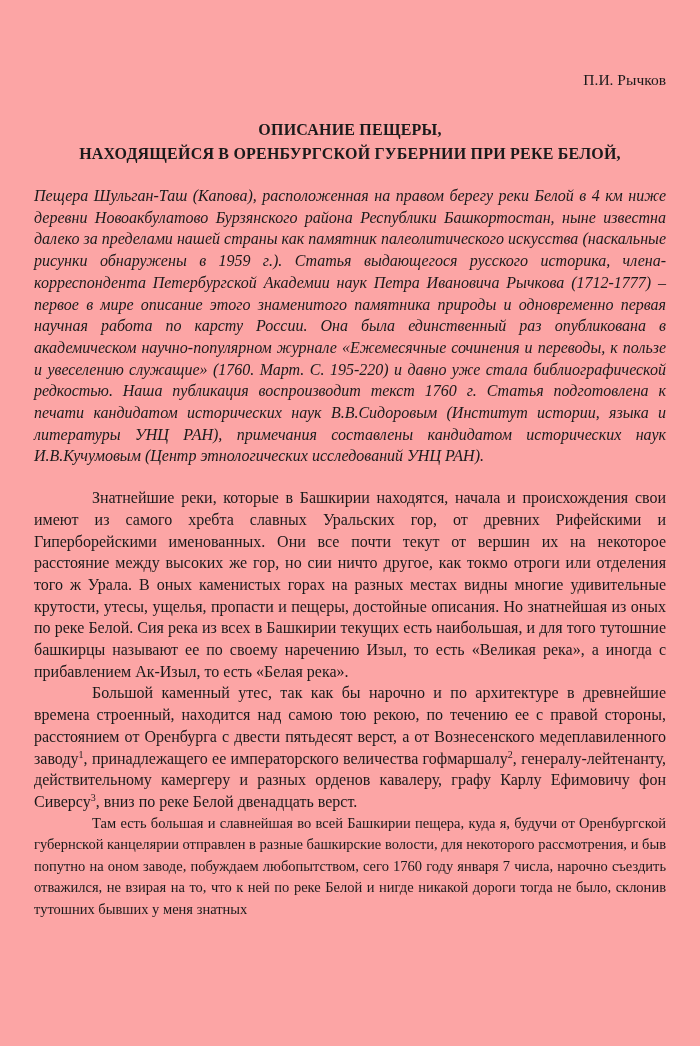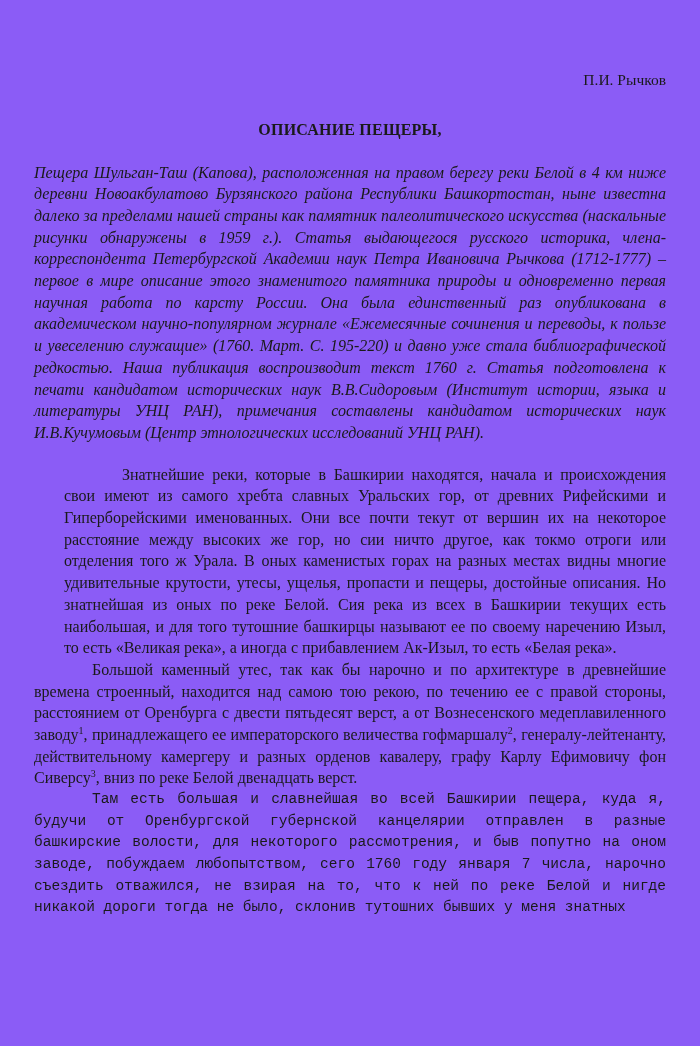--- a/index.html
+++ b/index.html
@@ -12,21 +12,21 @@
     height: 1046px;
     overflow: hidden;
     font-family: "Liberation Serif", "DejaVu Serif", serif;
     color: #1a1a1a;
   }
   .page {
     box-sizing: border-box;
     width: 700px;
     height: 1046px;
     padding: 70px 34px 0 34px;
-    background: #8b5cf6;
+    background: #fca5a5;
   }
   .author {
     text-align: right;
     font-size: 15.5px;
     line-height: 19px;
   }
   .title {
     margin: 29px 0 0 0;
     text-align: center;
     font-size: 16px;
@@ -44,42 +44,41 @@
   }
   p.body-par {
     margin: 0;
     font-size: 16px;
     line-height: 21.7px;
     text-align: justify;
     text-indent: 58px;
   }
   p.first-body-par {
     margin-top: 20px;
-    margin-left: 30px;
   }
   p.small-par {
     font-size: 14.5px;
     line-height: 21.6px;
-    font-family: Liberation Mono, monospace;
   }
   sup.fn {
     font-size: 10px;
     line-height: 0;
     vertical-align: super;
   }
 </style>
 </head>
 <body>
 
 <div class="page">
 
   <div class="author">П.И. Рычков</div>
 
   <h1 class="title">
     <div>ОПИСАНИЕ ПЕЩЕРЫ,</div>
+    <div>НАХОДЯЩЕЙСЯ В ОРЕНБУРГСКОЙ ГУБЕРНИИ ПРИ РЕКЕ БЕЛОЙ,</div>
   </h1>
 
   <p class="abstract">Пещера Шульган-Таш (Капова), расположенная на правом берегу реки Белой в 4 км ниже деревни Новоакбулатово Бурзянского района Республики Башкортостан, ныне известна далеко за пределами нашей страны как памятник палеолитического искусства (наскальные рисунки обнаружены в 1959 г.). Статья выдающегося русского историка, члена-корреспондента Петербургской Академии наук Петра Ивановича Рычкова (1712-1777) – первое в мире описание этого знаменитого памятника природы и одновременно первая научная работа по карсту России. Она была единственный раз опубликована в академическом научно-популярном журнале «Ежемесячные сочинения и переводы, к пользе и увеселению служащие» (1760. Март. С. 195-220) и давно уже стала библиографической редкостью. Наша публикация воспроизводит текст 1760 г. Статья подготовлена к печати кандидатом исторических наук В.В.Сидоровым (Институт истории, языка и литературы УНЦ РАН), примечания составлены кандидатом исторических наук И.В.Кучумовым (Центр этнологических исследований УНЦ РАН).</p>
 
   <p class="body-par first-body-par">Знатнейшие реки, которые в Башкирии находятся, начала и происхождения свои имеют из самого хребта славных Уральских гор, от древних Рифейскими и Гиперборейскими именованных. Они все почти текут от вершин их на некоторое расстояние между высоких же гор, но сии ничто другое, как токмо отроги или отделения того ж Урала. В оных каменистых горах на разных местах видны многие удивительные крутости, утесы, ущелья, пропасти и пещеры, достойные описания. Но знатнейшая из оных по реке Белой. Сия река из всех в Башкирии текущих есть наибольшая, и для того тутошние башкирцы называют ее по своему наречению Изыл, то есть «Великая река», а иногда с прибавлением Ак-Изыл, то есть «Белая река».</p>
 
   <p class="body-par"><span>Большой каменный утес, так как бы нарочно и по архитектуре в древнейшие времена строенный, находится над самою тою рекою, по течению ее с правой стороны, расстоянием от Оренбурга с двести пятьдесят верст, а от Вознесенского медеплавиленного заводу</span><sup class="fn">1</sup><span>, принадлежащего ее императорского величества гофмаршалу</span><sup class="fn">2</sup><span>, генералу-лейтенанту, действительному камергеру и разных орденов кавалеру, графу Карлу Ефимовичу фон Сиверсу</span><sup class="fn">3</sup><span>, вниз по реке Белой двенадцать верст.</span></p>
 
   <p class="body-par small-par">Там есть большая и славнейшая во всей Башкирии пещера, куда я, будучи от Оренбургской губернской канцелярии отправлен в разные башкирские волости, для некоторого рассмотрения, и быв попутно на оном заводе, побуждаем любопытством, сего 1760 году января 7 числа, нарочно съездить отважился, не взирая на то, что к ней по реке Белой и нигде никакой дороги тогда не было, склонив тутошних бывших у меня знатных</p>
 

